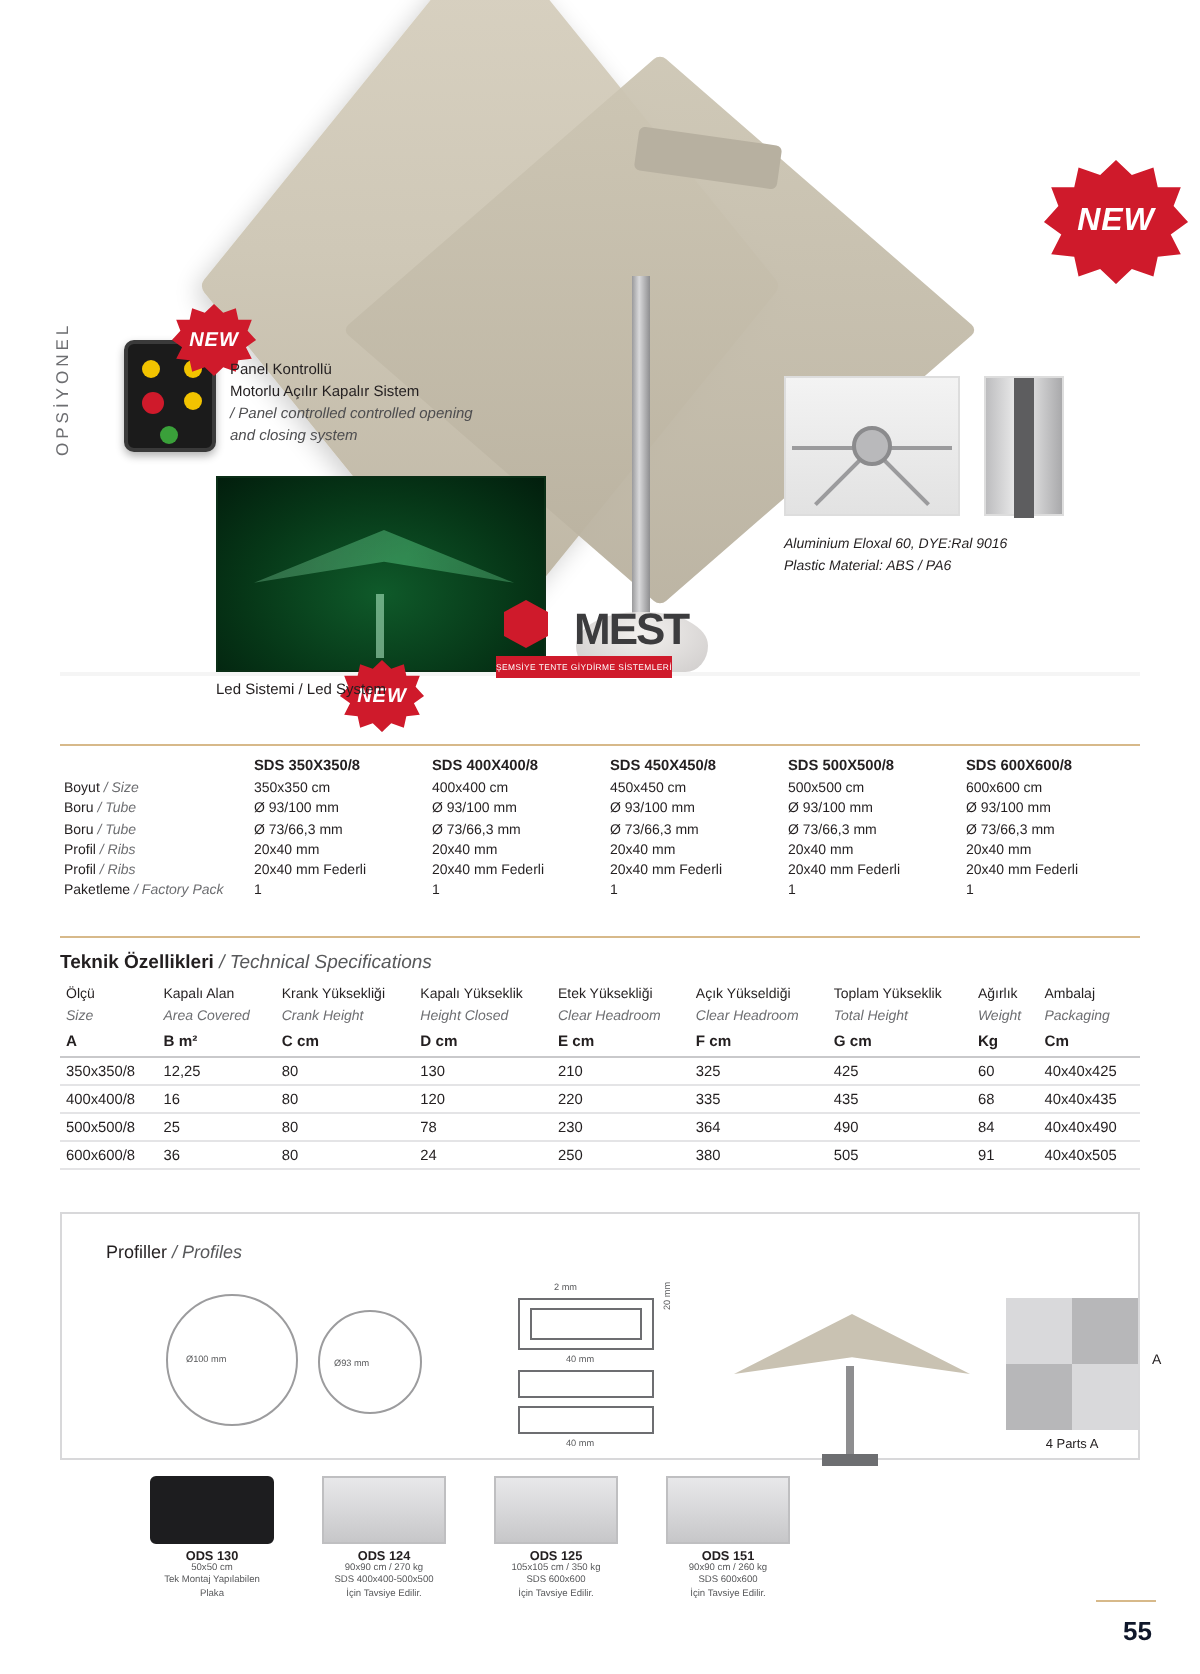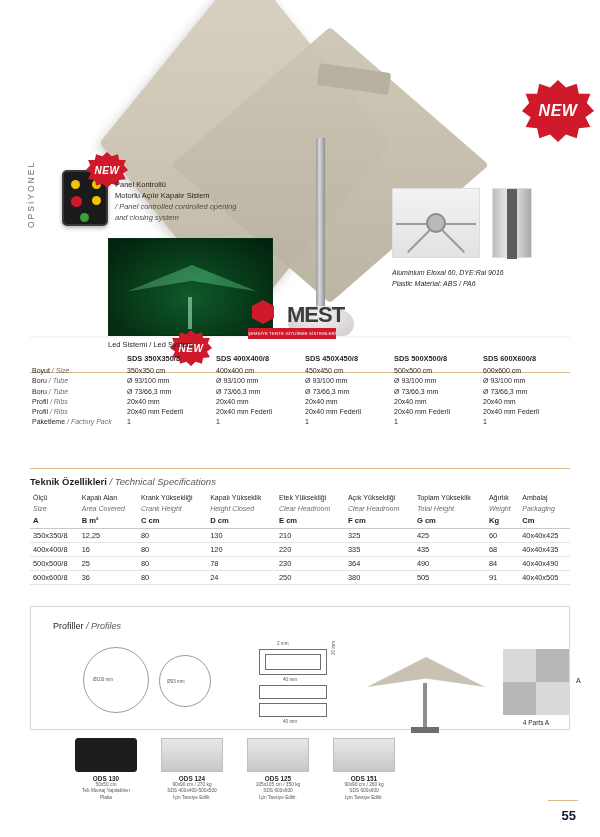--- a/index.html
+++ b/index.html
@@ -156,21 +156,21 @@
   }
   .tube-photo .dark{ position:absolute; left:14px; top:0; width:10px; height:70px; background:#5d5d5f;}
   .detail-caption {
     position:absolute; left:392px; top:268px; width:160px;
     font-size:7px; line-height:1.5; color:#231f20; font-style:italic;
   }
 
   
   .rule { position:absolute; background:#d7b98a; height:1px; left:30px; width:540px; }
 
-  .sizetable { position:absolute; left:30px; top:352px; width:540px; font-size:7px; }
+  .sizetable { position:absolute; left:30px; top:376px; width:540px; font-size:7px; }
   .sizetable table { border-collapse:collapse; width:100%; }
   .sizetable th, .sizetable td { text-align:left; padding:1.6px 2px; vertical-align:top; }
   .sizetable thead th { font-weight:bold; font-size:7.4px; padding-bottom:3px; }
   .sizetable td.lbl { color:#231f20; width:95px; }
   .sizetable td.lbl i { color:#6d6e71; font-style:italic; }
 
   
   .tech-title {
     position:absolute; left:30px; top:476px; font-size:9.5px;
   }

